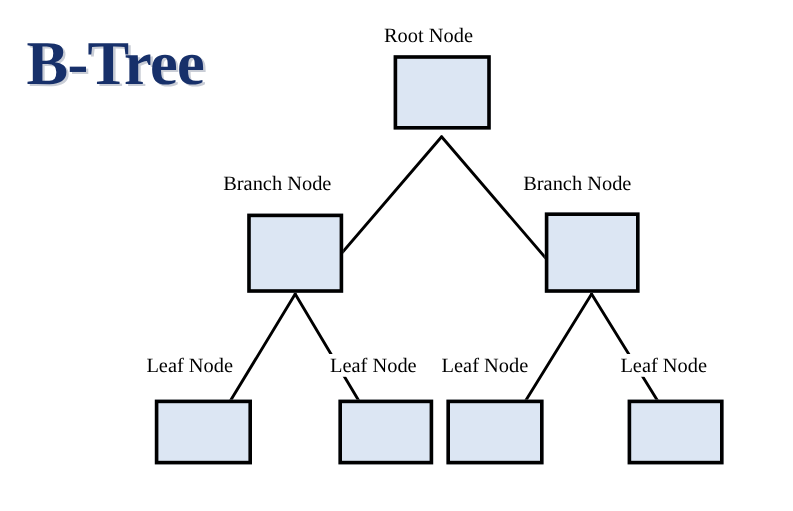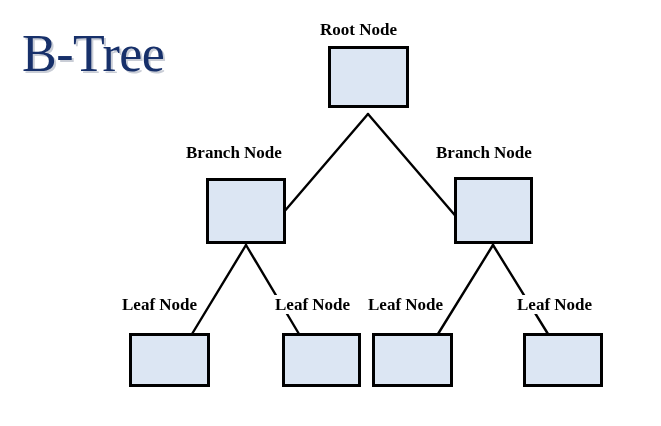--- a/index.html
+++ b/index.html
@@ -15,21 +15,21 @@
     overflow: hidden;
     font-family: "Liberation Serif", "DejaVu Serif", serif;
   }
 
   
   .title {
     position: absolute;
     left: 22px;
     top: 28px;
     font-family: "Liberation Serif", "DejaVu Serif", serif;
-    font-weight: normal;
+    font-weight: bold;
     font-size: 52px;
     line-height: 1;
     letter-spacing: -0.5px;
     color: #17306a;
     text-shadow: 2px 2px 0 #c9cdd6;
     white-space: nowrap;
   }
 
   
   .edges {
@@ -45,21 +45,21 @@
     position: absolute;
     background: #dce6f3;
     border: 3px solid #000000;
     box-sizing: border-box;
   }
 
   
   .caption {
     position: absolute;
     font-family: "Liberation Serif", "DejaVu Serif", serif;
-    font-weight: bold;
+    font-weight: normal;
     font-size: 17px;
     line-height: 1;
     color: #000000;
     white-space: nowrap;
     background: #ffffff;
     padding: 1px 2px;
   }
 </style>
 </head>
 <body>

